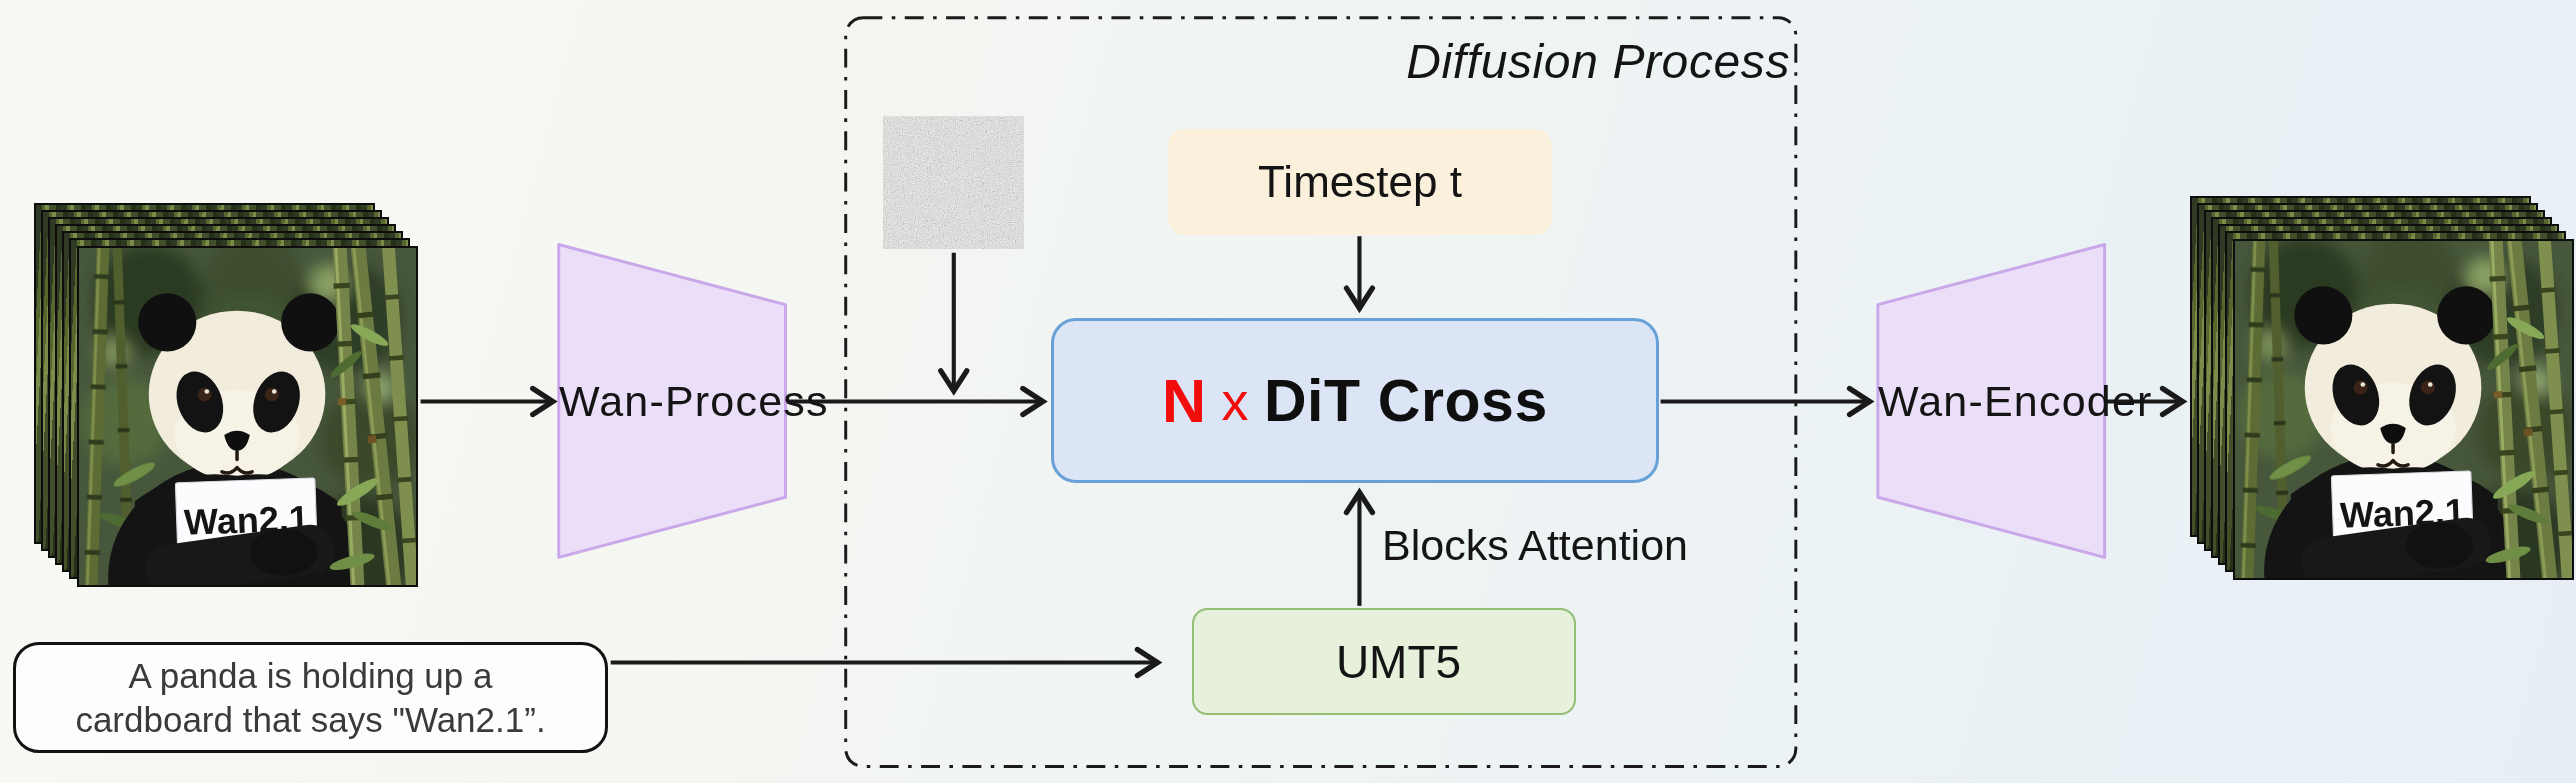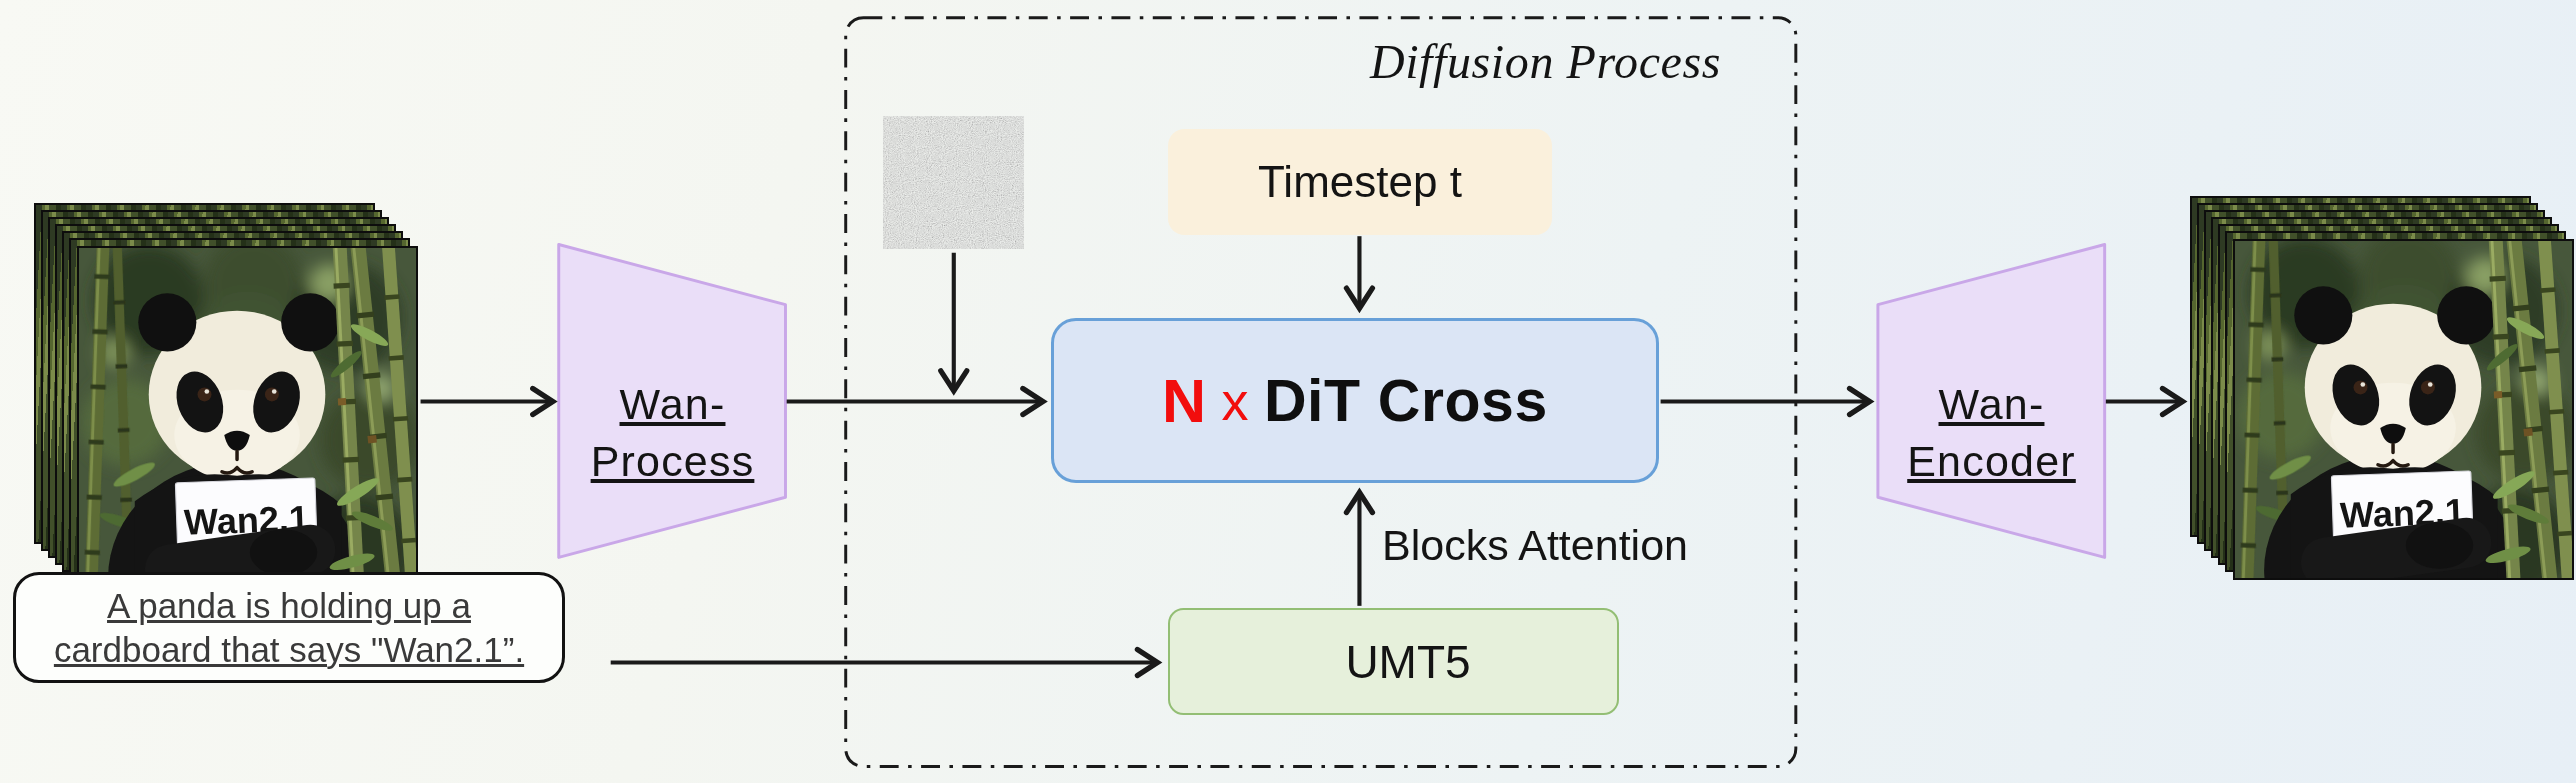--- a/index.html
+++ b/index.html
@@ -13,22 +13,22 @@
   
   .nodebox{position:absolute;display:flex;align-items:center;justify-content:center;box-sizing:border-box;}
   .timestep{background:#faf0dc;border-radius:16.5px;font-size:44px;font-weight:400;}
   .dit{background:#dbe5f5;border:3px solid #68a0d8;border-radius:25px;}
   .dit .n{color:#f20d0d;font-size:61px;font-weight:700;}
   .dit .x{color:#f20d0d;font-size:54px;font-weight:400;margin:0 15.4px;}
   .dit .lbl{color:#0f0f0f;font-size:59px;font-weight:600;letter-spacing:0.6px;}
   .umt5{background:#e6f0db;border:2.4px solid #93be74;border-radius:15.4px;font-size:46px;font-weight:500;}
   .prompt{background:#fdfefc;border:3.5px solid #121212;border-radius:26px;flex-direction:column;
           font-size:35px;line-height:44px;color:#3a3a3a;text-align:center;}
-  .codec-label{position:absolute;display:flex;flex-direction:column;align-items:center;justify-content:flex-end;
-          font-size:43px;line-height:57px;font-weight:500;letter-spacing:1.2px;text-align:center;text-decoration:underline;}
+  .codec-label{position:absolute;display:flex;flex-direction:row;align-items:center;justify-content:space-between;
+          font-size:43px;line-height:57px;font-weight:500;letter-spacing:1.2px;text-align:center;}
   .title{position:absolute;font-size:48px;font-style:italic;font-weight:500;letter-spacing:0.6px;text-align:right;}
   .xattn{position:absolute;font-size:43px;font-weight:500;}
 
   
   .stack{position:absolute;width:384px;height:384px;}
   .frame{position:absolute;width:341px;height:341px;box-sizing:border-box;border:2.4px solid #0d0d0d;
          background:repeating-linear-gradient(93deg,#2e3a23 0px,#2e3a23 5.9px,#55662f 5.9px,#55662f 9.4px,
                     #7b8b4a 9.4px,#7b8b4a 13px,#41502a 13px,#41502a 20px,#243018 20px,#243018 25px);}
   .frame svg{display:block;width:100%;height:100%;}
   .noise{position:absolute;left:883px;top:116px;width:141px;height:133px;}
@@ -185,55 +185,55 @@
     <div class="frame" style="left:21px;top:21px;"></div>
     <div class="frame" style="left:28px;top:28px;"></div>
     <div class="frame" style="left:35px;top:35px;"></div>
     <div class="frame" style="left:43px;top:43px;background:#47573b;">
       <svg viewBox="0 0 580 580" preserveAspectRatio="none">
           <use href="#panda-scene"></use>
         </svg>
     </div>
   </div>
 
-  <div class="nodebox prompt" style="left:13px;top:572px;width:552px;height:111px;text-decoration:underline;">
+  <div class="nodebox prompt" style="left:13px;top:642px;width:595px;height:111px;">
     <div>A panda is holding up a</div>
     <div>cardboard that says "Wan2.1”.</div>
   </div>
 
   <div class="codec-label" style="left:559px;top:313px;width:227px;height:177px;">
     <div>Wan-</div>
     <div>Process</div>
   </div>
   <div class="codec-label" style="left:1878px;top:313px;width:227px;height:177px;">
     <div>Wan-</div>
     <div>Encoder</div>
   </div>
 
-  <div class="title" style="left:1230px;top:34px;width:491px;font-family:Liberation Serif, serif;">Diffusion Process</div>
+  <div class="title" style="left:1299px;top:34px;width:491px;">Diffusion Process</div>
 
   <div class="noise">
     <svg viewBox="0 0 238 226" preserveAspectRatio="none">
         <rect width="238" height="226" filter="url(#nz)"></rect>
       </svg>
   </div>
 
   <div class="nodebox timestep" style="left:1168px;top:129px;width:384px;height:106px;">
     <span>Timestep t</span>
   </div>
 
   <div class="nodebox dit" style="left:1051px;top:318px;width:608px;height:165px;">
     <span class="n">N</span>
     <span class="x">x</span>
     <span class="lbl">DiT Cross</span>
   </div>
 
   <div class="xattn" style="left:1382px;top:521px;">Blocks Attention</div>
 
-  <div class="nodebox umt5" style="left:1168px;top:608px;width:451px;height:107px;padding-left:29px;">
+  <div class="nodebox umt5" style="left:1192px;top:608px;width:384px;height:107px;padding-left:29px;">
     <span>UMT5</span>
   </div>
 
   <div class="stack" style="left:2190px;top:196px;">
     <div class="frame" style="left:0px;top:0px;"></div>
     <div class="frame" style="left:7px;top:7px;"></div>
     <div class="frame" style="left:14px;top:14px;"></div>
     <div class="frame" style="left:21px;top:21px;"></div>
     <div class="frame" style="left:28px;top:28px;"></div>
     <div class="frame" style="left:35px;top:35px;"></div>

